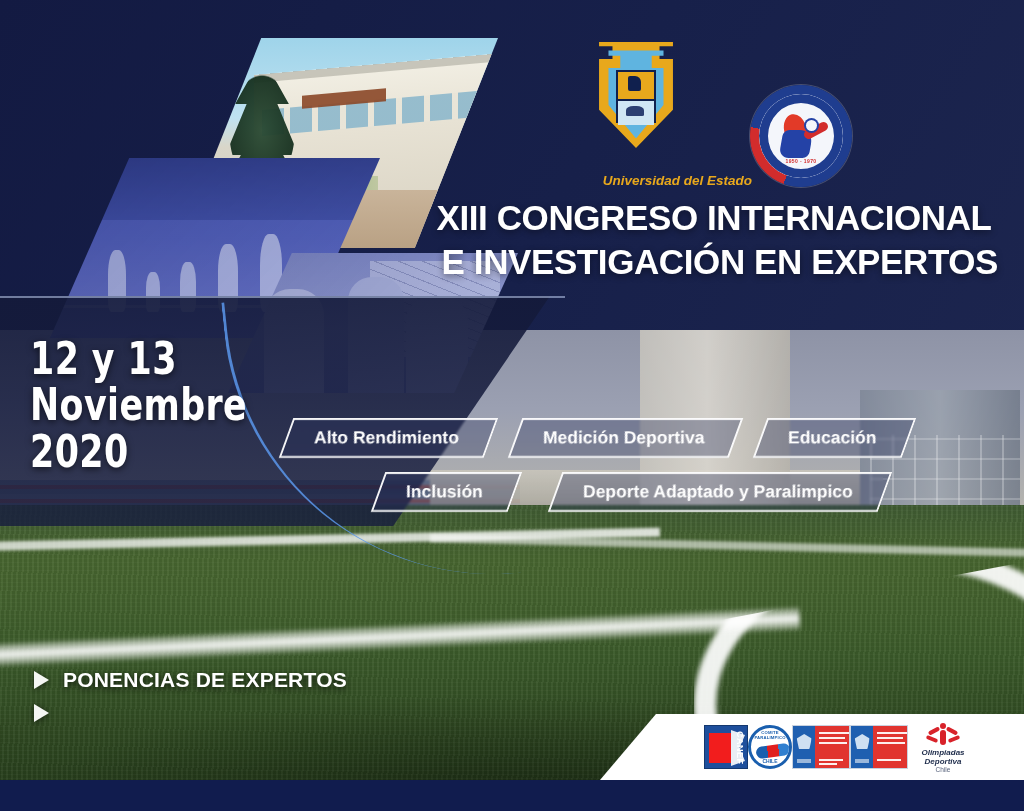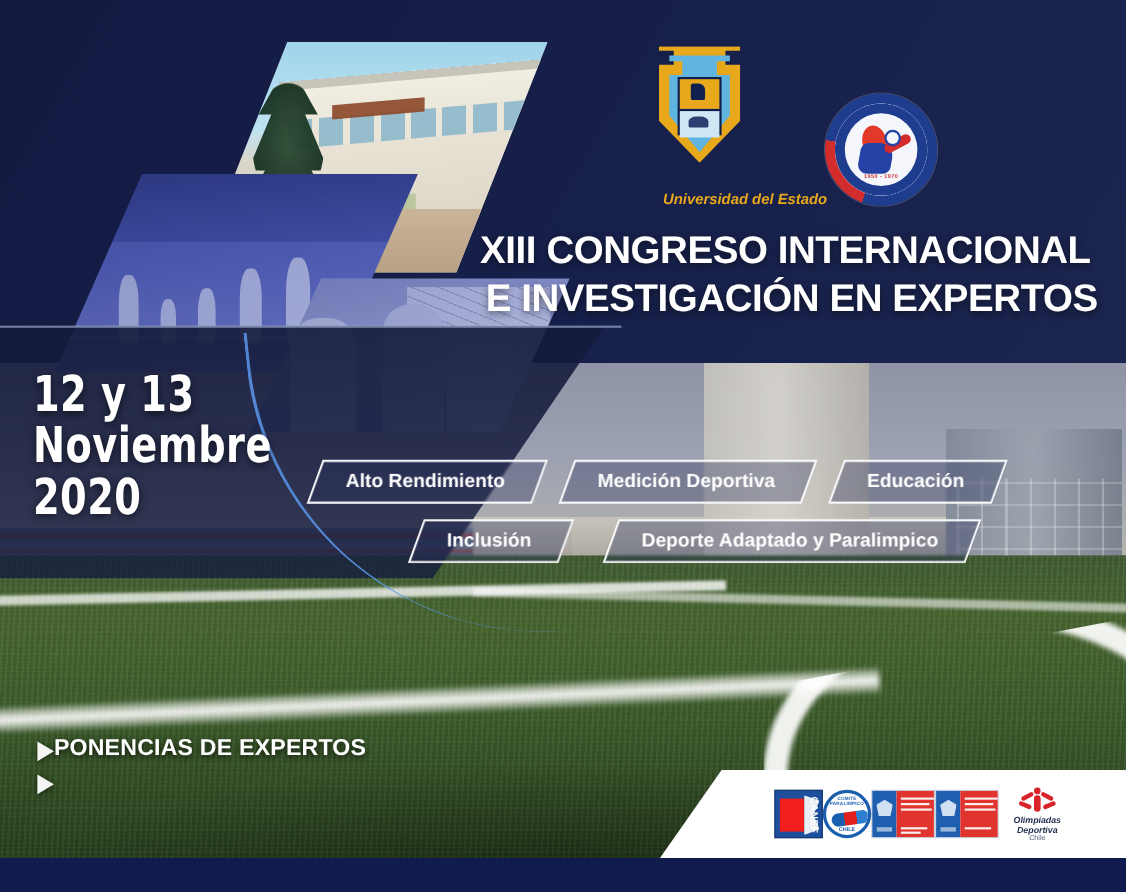--- a/index.html
+++ b/index.html
@@ -269,21 +269,21 @@
     position:absolute; left:56%; top:10px; width:11px; height:11px;
     background:#f4f6fb; border-radius:50%; box-shadow:0 0 0 2px #2442a6;
   }
   .dept-logo .year{
     position:absolute; left:0; right:0; bottom:14px; text-align:center;
     font-size:5px; color:#d22c2c; font-weight:bold; letter-spacing:.4px;
   }
 
   
   .title{
-    position:absolute; left:430px; top:206px; width:568px;
+    position:absolute; left:430px; top:196px; width:568px;
     text-align:right; color:#ffffff;
     font-weight:bold; font-size:35px; line-height:1.26;
     letter-spacing:-.4px;
     text-shadow:0 2px 7px rgba(0,0,0,.45);
   }
   .title .l1{ text-align:center; }
 
   
   .tags{ position:absolute; left:286px; top:418px; width:700px; }
   .tag-row{ display:flex; gap:24px; margin-bottom:14px; }
@@ -307,35 +307,35 @@
     font-size:45px; font-weight:bold; line-height:1.03;
     letter-spacing:.5px;
     text-shadow:0 2px 8px rgba(0,0,0,.6);
     font-family:"DejaVu Sans Condensed","Liberation Sans Narrow","Liberation Sans", sans-serif;
     transform:scaleX(.86); transform-origin:left top;
   }
 
   
   .bullets{ position:absolute; left:34px; top:668px; }
   .bullet{
-    display:flex; align-items:flex-end; margin-bottom:12px;
+    display:flex; align-items:center; gap:14px; margin-bottom:12px;
     color:#ffffff; font-size:21px; font-weight:bold; letter-spacing:.2px;
     text-shadow:0 2px 6px rgba(0,0,0,.75);
   }
   .tri{
     width:0; height:0; border-left:15px solid #ffffff;
     border-top:9px solid transparent; border-bottom:9px solid transparent;
     opacity:.95;
     filter:drop-shadow(0 1px 3px rgba(0,0,0,.6));
     background:none;
   }
 
   
   .sponsor-band{
-    position:absolute; left:600px; bottom:31px; width:424px; height:80px;
+    position:absolute; left:600px; bottom:31px; width:424px; height:66px;
     background:#ffffff;
     clip-path:polygon(56px 0,100% 0,100% 100%,0 100%);
     display:flex; align-items:center; justify-content:center; 
     padding-left:58px;
   }
   .sp{ display:flex; align-items:center; justify-content:center; }
 
   .sp-canef{
     width:44px; height:44px; background:#1e4f9c; position:relative;
     border:1px solid #14386f;

